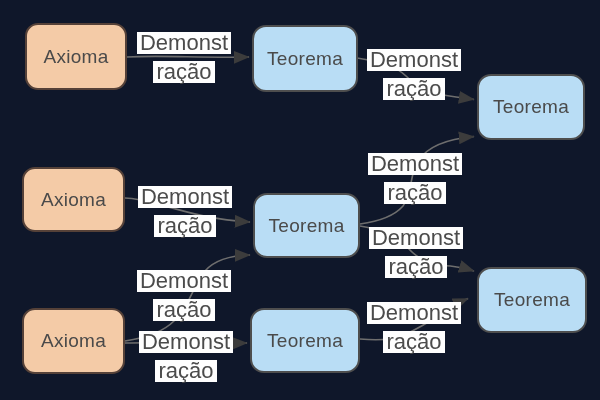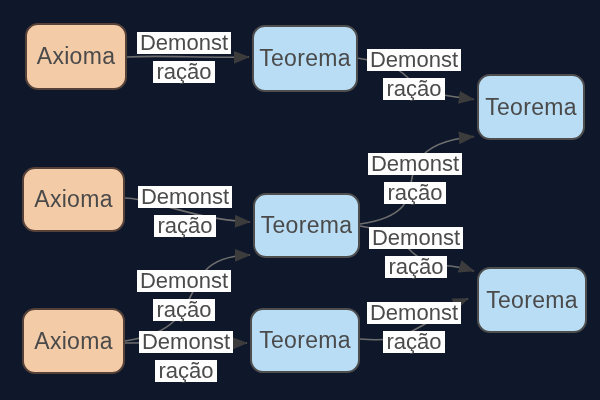--- a/index.html
+++ b/index.html
@@ -1,23 +1,23 @@
 <!DOCTYPE html>
 <html><head>
 <meta charset="utf-8">
 <style>
   html,body{margin:0;padding:0;}
   body{font-family:"Liberation Sans","DejaVu Sans",sans-serif;background:#fefefe;}
   #canvas{position:relative;width:600px;height:400px;background:#0f172a;overflow:hidden;}
   #edges-svg{position:absolute;left:0;top:0;z-index:1;}
   .node{position:absolute;box-sizing:border-box;border:2px solid #555;border-radius:13px;
         display:flex;align-items:center;justify-content:center;
-        font-size:23px;color:#4a4a4a;z-index:3;letter-spacing:0.3px;}
+        font-size:19px;color:#4a4a4a;z-index:3;letter-spacing:0.3px;}
   .axiom{background:#f4cba7;border-color:#554138;}
-  .theorem{background:#b9ddf5;border-color:#4e4e4e;}
+  .theorem{background:#b9ddf5;border-color:#4e4e4e;border-radius:14px;}
   .edge-label{position:absolute;width:96px;z-index:2;text-align:center;
               font-size:22px;color:#4b4b4b;line-height:22px;}
   .edge-label span{display:inline-block;background:#fefefe;padding:0 3px;line-height:22px;}
   .edge-label .l2{margin-top:7px;}
 </style>
 </head>
 <body>
 
 <div id="canvas">
 

